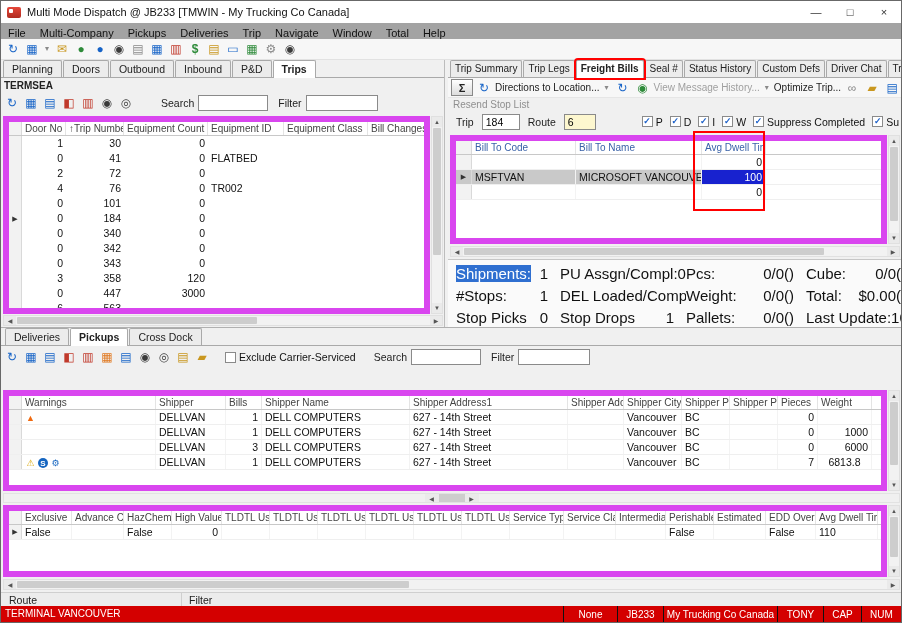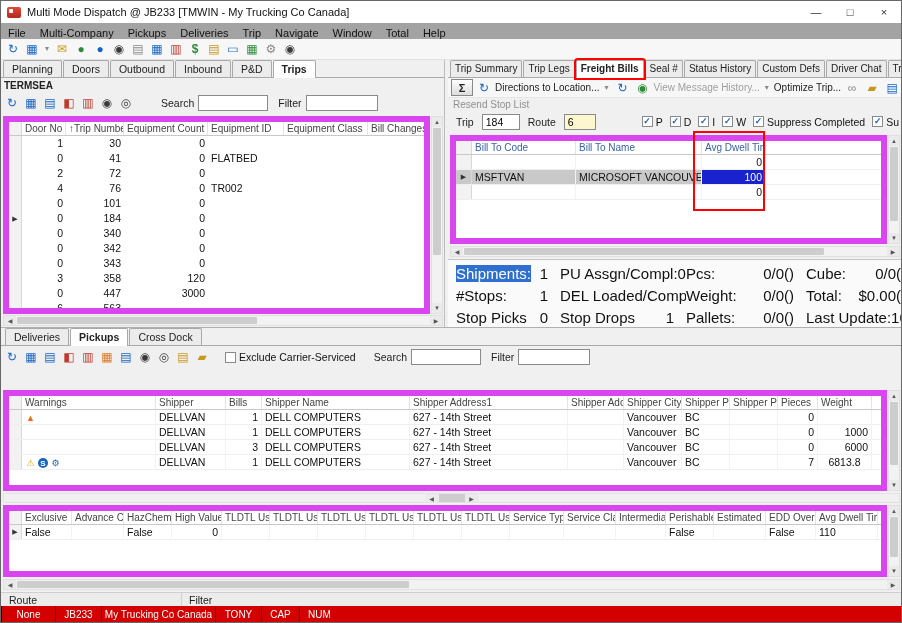--- a/index.html
+++ b/index.html
@@ -649,20 +649,21 @@
       <span class="sarr">▶</span>
     </div>
     <div class="rfbar">
       <span class="rflabel" style="left:8px">Route</span>
       <span class="rfdivider"></span>
       <span class="rflabel" style="left:188px">Filter</span>
     </div>
   </div>
 
   <div class="statusbar">
+    <span class="sbleft">TERMINAL VANCOUVER</span>
     <span class="sbsegs">
 
     <span class="seg">None</span>
         <span class="seg">JB233</span>
         <span class="seg">My Trucking Co Canada</span>
         <span class="seg">TONY</span>
         <span class="seg">CAP</span>
         <span class="seg">NUM</span>
       </span>
   </div>

